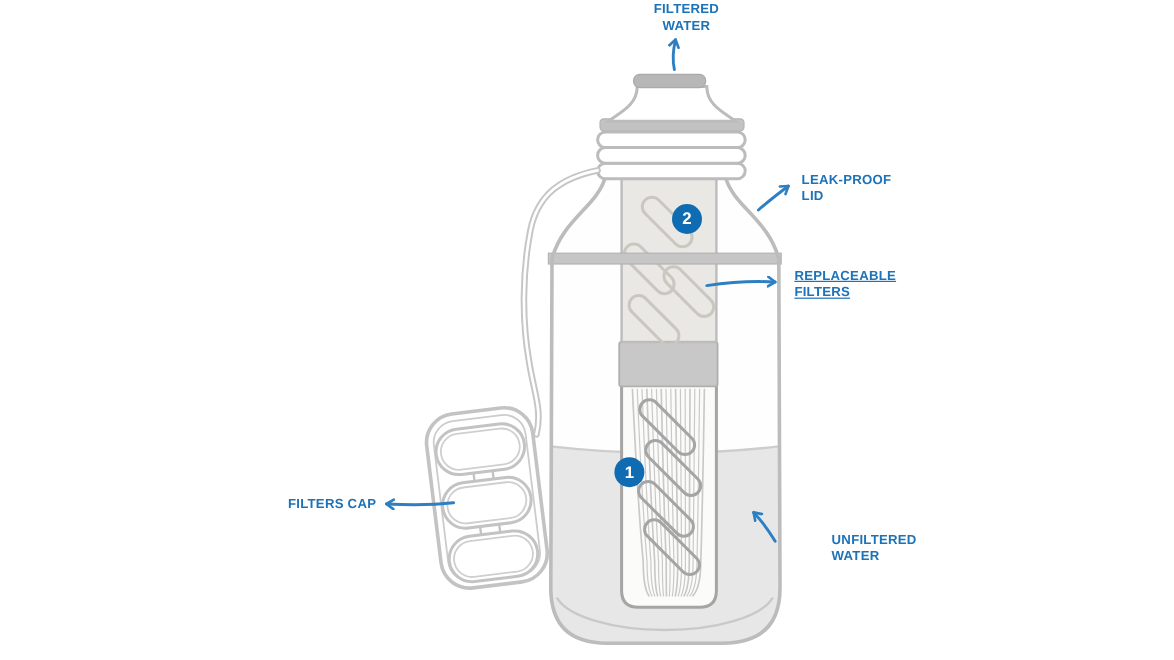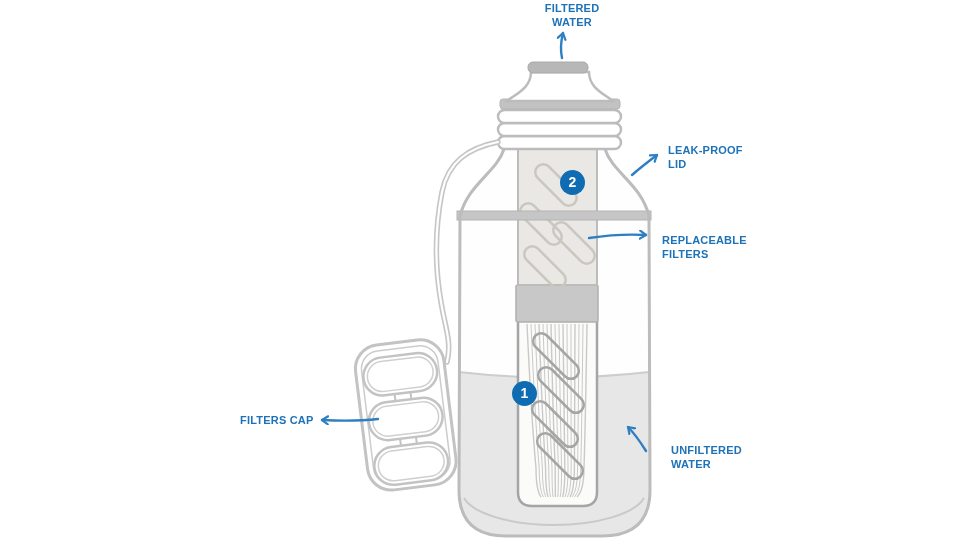--- a/index.html
+++ b/index.html
@@ -134,20 +134,20 @@
       <path marker-end="url(#ah)" d="M 562 58 C 560 49 561 41 563 33"></path>
       <path marker-end="url(#ah)" d="M 632 175 C 640 168 649 161 657 155"></path>
       <path marker-end="url(#ah)" d="M 589 238 C 609 235 629 234 646 235"></path>
       <path marker-end="url(#ah)" d="M 378 419 C 360 421 342 421 322 420"></path>
       <path marker-end="url(#ah)" d="M 646 451 C 641 443 636 435 628 427"></path>
     </g>
   </svg>
 
   <div class="label center" style="left:528px;top:1px;width:88px;">FILTERED WATER</div>
   <div class="label" style="left:668px;top:143px;width:82px;">LEAK-PROOF LID</div>
-  <div class="label" style="left:662px;top:233px;width:100px;">REPLACEABLE FILTERS</div>
+  <div class="label" style="left:662px;top:223px;width:100px;text-decoration:underline;">REPLACEABLE FILTERS</div>
   <div class="label nowrap" style="left:240px;top:413px;">FILTERS CAP</div>
-  <div class="label" style="left:671px;top:443px;width:90px;">UNFILTERED WATER</div>
+  <div class="label" style="left:693px;top:443px;width:90px;">UNFILTERED WATER</div>
 
   <div class="badge" style="left:512px;top:381px;">1</div>
   <div class="badge" style="left:560px;top:170px;">2</div>
 
 </div>
 
 </body></html>

